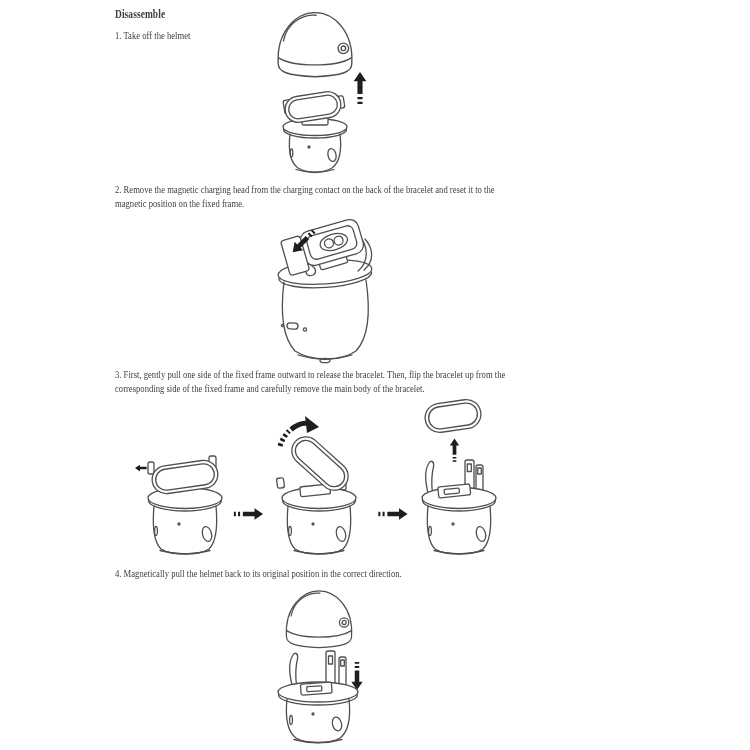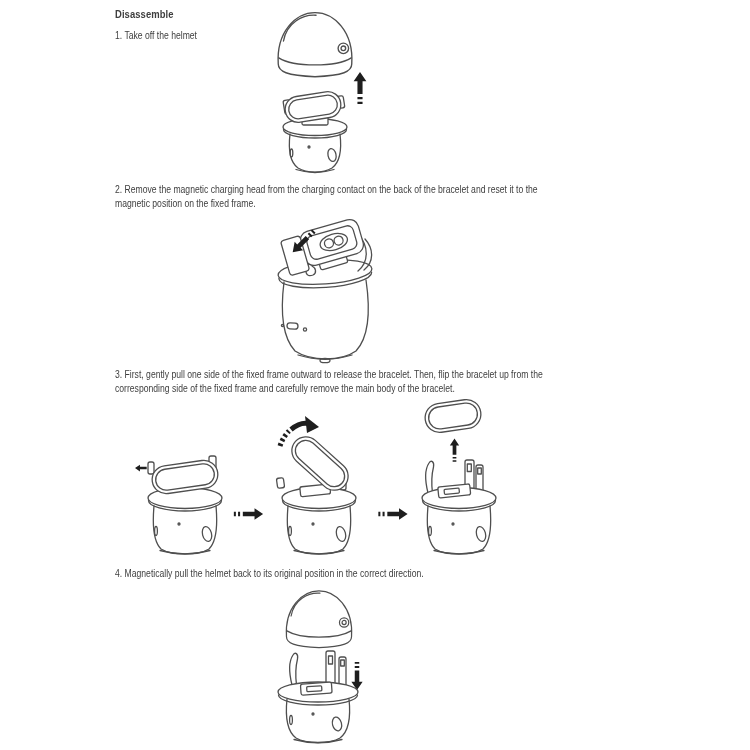--- a/index.html
+++ b/index.html
@@ -2,21 +2,21 @@
 <html style="--background: #ffffff; --text: #3e3e3e; --line-art: #4f4f4f; --arrow: #1e1e1e;"><head>
 <meta charset="utf-8">
 <style>
   html, body { margin: 0; padding: 0; background: #fff; }
   .page {
     position: relative;
     width: 750px;
     height: 750px;
     background: var(--background, #ffffff);
     overflow: hidden;
-    font-family: Liberation Sans, sans-serif;
+    font-family: Liberation Serif, serif;
   }
   .txt {
     position: absolute;
     color: var(--text, #3e3e3e);
     font-size: 10.5px;
     line-height: 13.5px;
     transform: scaleX(0.82);
     transform-origin: 0 0;
   }
   .txt .line { white-space: nowrap; }

